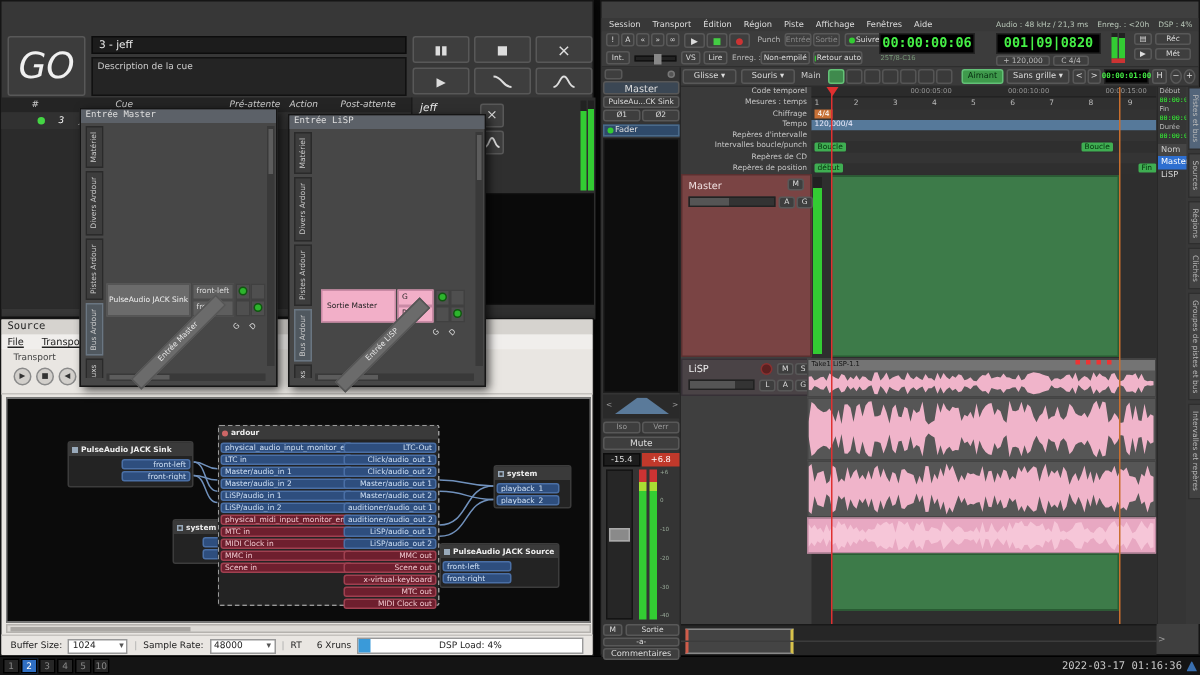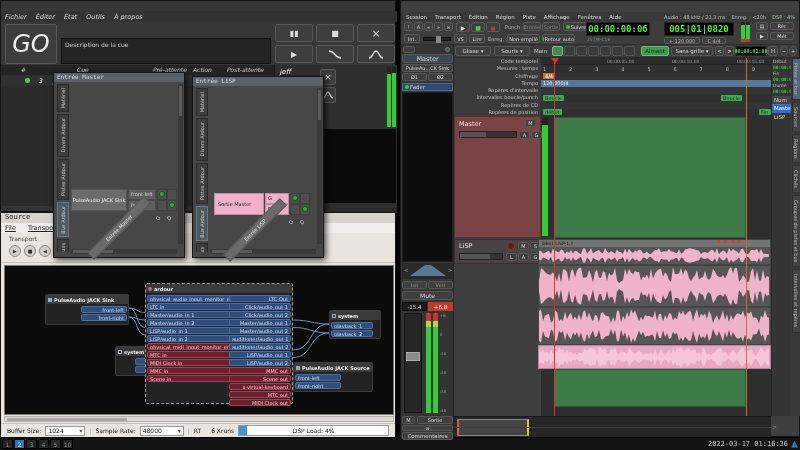--- a/index.html
+++ b/index.html
@@ -64,30 +64,24 @@
 .ws{width:11px;height:10px;background:#262626;border:1px solid #000;color:#888;font-size:6px;display:flex;align-items:center;justify-content:center}
 .ws.active{background:#2f6fc4;color:#fff}
 .meter-g{background:linear-gradient(#c33 0 8%,#ad3 8% 14%,#3c3 14% 100%)}
 </style>
 </head>
 <body>
 
 <div id="screen">
 
   <div class="win" style="left:0;top:0;width:396px;height:212px;background:#373737">
-    <div class="ab f65 lsp-menu" style="left:0;top:10px;width:396px;height:11px;background:#333">
-        <span>Fichier</span>
-        <span>Éditer</span>
-        <span>État</span>
-        <span>Outils</span>
-        <span>À propos</span>
-      </div>
     <div class="ab btn" style="left:4px;top:23px;width:52px;height:40px;font-size:24px;font-style:italic;color:#f0f0f0;background:#3c3c3c">
         <span>GO</span>
       </div>
+    <div class="ab f7 dark" style="left:60px;top:23px;width:210px;height:12px;line-height:11px;padding-left:4px;color:#eee"><span>3 - jeff</span></div>
     <div class="ab f6" style="left:60px;top:37px;width:210px;height:26px;background:#242424;border:1px solid #111;padding:2px 3px;color:#ccc"><span>Description de la cue</span></div>
 
     <div class="ab btn f8" style="left:274px;top:23px;width:38px;height:18px">
         <span>▮▮</span>
       </div>
     <div class="ab btn f8" style="left:315px;top:23px;width:38px;height:18px">
         <span>■</span>
       </div>
     <div class="ab btn" style="left:356px;top:23px;width:38px;height:18px;font-size:11px">
         <span>×</span>
@@ -472,21 +466,21 @@
       <div class="ab btn f5" style="left:141px;top:13px;width:33px;height:9px">
           <span class="led"></span>
           <span>Retour auto</span>
         </div>
 
       <div class="aclk" style="position:absolute;left:185px;top:1px;width:64px;height:14px;font-size:9px">
           <span>00:00:00:06</span>
         </div>
       <span class="ab f4" style="left:186px;top:16px;color:#7a9a7a">25T/8-C16</span>
       <div class="aclk" style="position:absolute;left:263px;top:1px;width:70px;height:14px;font-size:9px">
-          <span>005|01|0820</span>
+          <span>001|09|0820</span>
         </div>
       <div class="ab btn f5" style="left:263px;top:16px;width:36px;height:7px;color:#bbb"><span>+</span>&nbsp;<span>120,000</span></div>
       <div class="ab btn f5" style="left:301px;top:16px;width:24px;height:7px;color:#bbb"><span>C</span>&nbsp;<span>4/4</span></div>
       <div class="ab" style="left:340px;top:1px;width:4px;height:17px;background:linear-gradient(#222 0 15%,#3c3 15% 100%)"></div>
       <div class="ab" style="left:345px;top:1px;width:4px;height:17px;background:linear-gradient(#222 0 20%,#3c3 20% 100%)"></div>
       <div class="ab" style="left:340px;top:18px;width:9px;height:3px;background:#c33"></div>
       <div class="ab btn f5" style="left:355px;top:1px;width:12px;height:8px">
           <span>▤</span>
         </div>
       <div class="ab btn f5" style="left:369px;top:1px;width:24px;height:8px">

